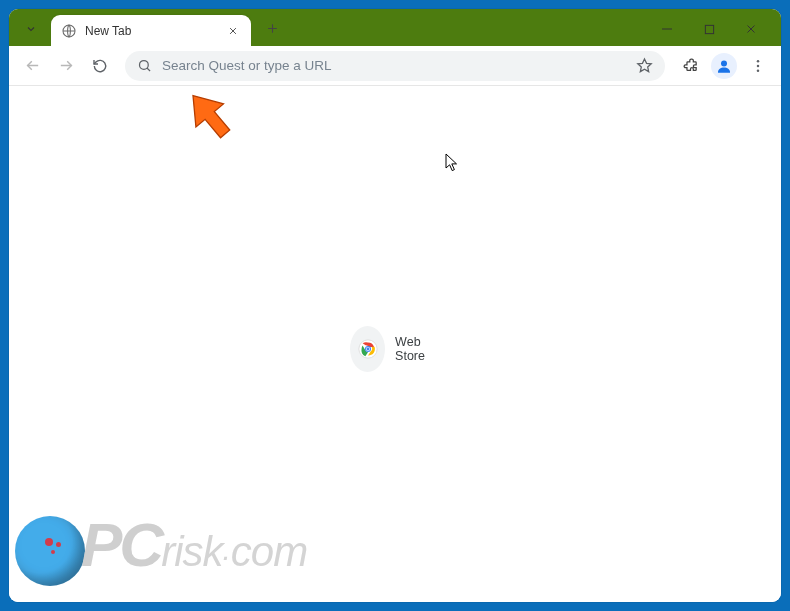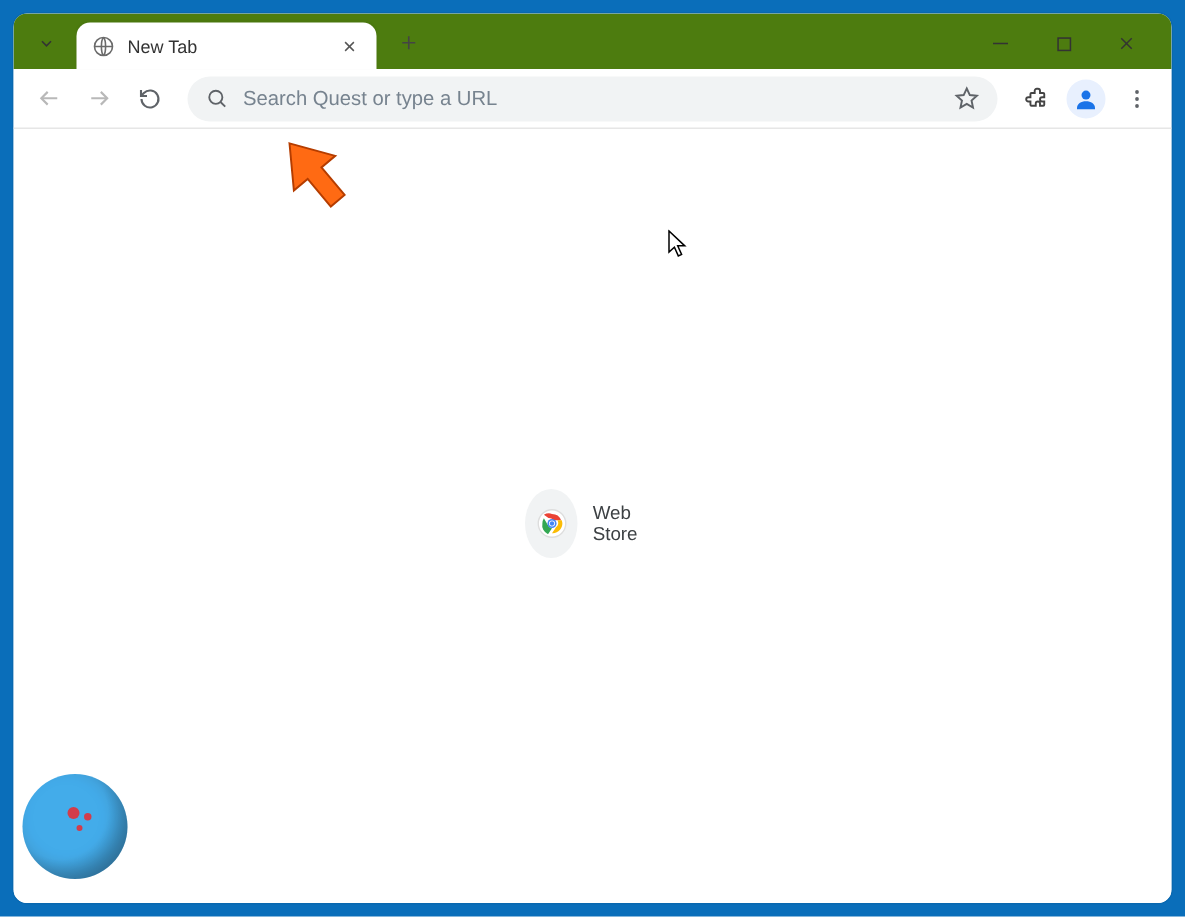--- a/index.html
+++ b/index.html
@@ -250,15 +250,18 @@
   <svg class="cursor-glyph" viewBox="0 0 14 20">
     <path d="M1 1 L1 15 L4.6 11.8 L7.2 17.6 L9.4 16.6 L6.8 10.9 L11.5 10.9 Z" fill="#fff" stroke="#000" stroke-width="1"></path>
   </svg>
 
   <div class="watermark">
     <div class="wm-circle">
       <span class="dot1"></span>
         <span class="dot2"></span>
         <span class="dot3"></span>
     </div>
+    <div class="wm-text">
+      <span class="pc">PC</span><span class="risk">risk</span><span class="dot">.</span><span class="com">com</span>
+    </div>
   </div>
 
 </div>
 
 </body></html>

